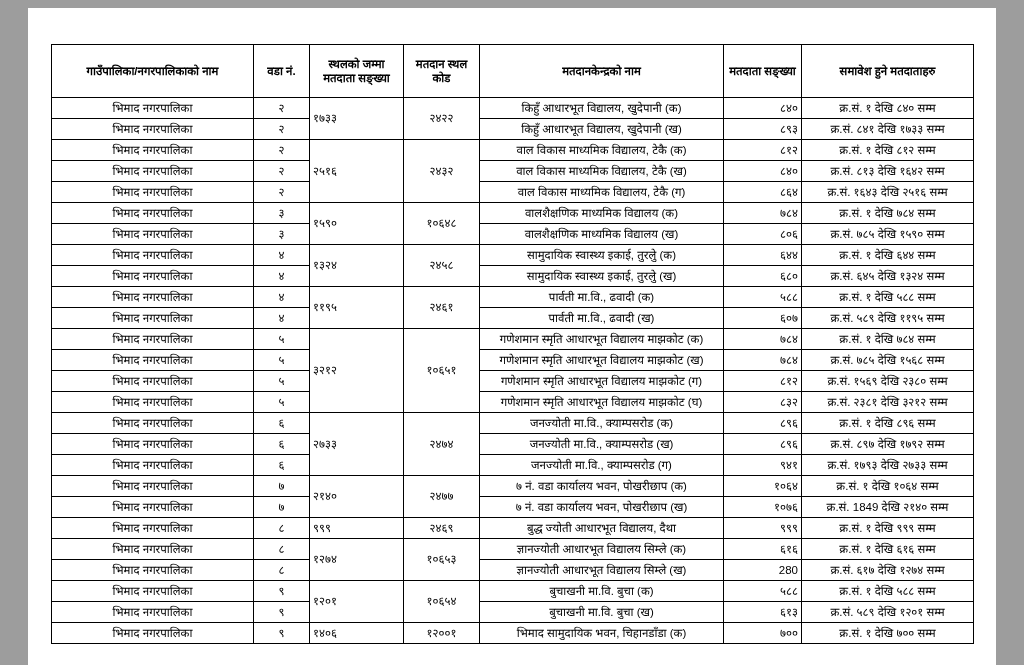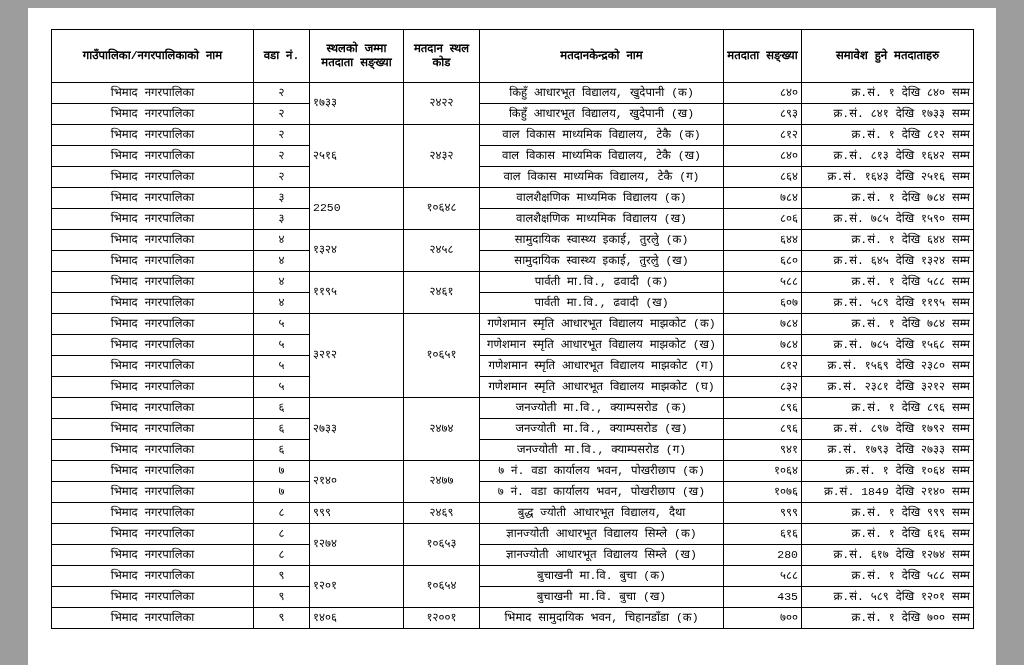--- a/index.html
+++ b/index.html
@@ -19,23 +19,22 @@
     top: 8px;
     width: 968px;
     height: 657px;
     background: #ffffff;
     overflow: hidden;
   }
   table.voter-table {
     border-collapse: collapse;
     width: 922px;
     margin-left: 23px;
-    margin-top: 21px;
+    margin-top: 36px;
     table-layout: fixed;
-    font-family: Liberation Mono, monospace;
   }
   table.voter-table th,
   table.voter-table td {
     border: 1px solid #000;
     font-size: 11.5px;
     line-height: 1.25;
     padding: 1px 3px;
     vertical-align: middle;
     color: #000;
   }
@@ -54,21 +53,21 @@
   col.c4 { width: 244px; }
   col.c5 { width: 78px; }
   col.c6 { width: 172px; }
 
   td.muni { text-align: center; padding-left: 5px; }
   td.ward { text-align: center; }
   td.born { vertical-align: middle; }
   td.code { text-align: center; vertical-align: middle; }
   td.center-name { text-align: center; padding-left: 5px; }
   td.count { text-align: right; }
-  td.range { text-align: right; padding-left: 5px; }
+  td.range { text-align: center; padding-left: 5px; }
 
   tr.row { height: 21px; }
 </style>
 </head>
 <body>
 
 <div id="page">
   <table class="voter-table">
     <colgroup>
       <col class="c0">
@@ -126,21 +125,21 @@
         <tr class="row">
           <td class="muni">भिमाद नगरपालिका</td>
           <td class="ward">२</td>
           <td class="center-name">वाल विकास माध्यमिक विद्यालय, टेकै (ग)</td>
           <td class="count">८६४</td>
           <td class="range">क्र.सं. १६४३ देखि २५१६ सम्म</td>
         </tr>
         <tr class="row">
           <td class="muni">भिमाद नगरपालिका</td>
           <td class="ward">३</td>
-          <td class="born" rowspan="2">2250</td>
+          <td class="born" rowspan="2">१५९०</td>
           <td class="code" rowspan="2">१०६४८</td>
           <td class="center-name">वालशैक्षणिक माध्यमिक विद्यालय (क)</td>
           <td class="count">७८४</td>
           <td class="range">क्र.सं. १ देखि ७८४ सम्म</td>
         </tr>
         <tr class="row">
           <td class="muni">भिमाद नगरपालिका</td>
           <td class="ward">३</td>
           <td class="center-name">वालशैक्षणिक माध्यमिक विद्यालय (ख)</td>
           <td class="count">८०६</td>
@@ -278,21 +277,21 @@
           <td class="born" rowspan="2">१२०१</td>
           <td class="code" rowspan="2">१०६५४</td>
           <td class="center-name">बुचाखनी मा.वि. बुचा (क)</td>
           <td class="count">५८८</td>
           <td class="range">क्र.सं. १ देखि ५८८ सम्म</td>
         </tr>
         <tr class="row">
           <td class="muni">भिमाद नगरपालिका</td>
           <td class="ward">९</td>
           <td class="center-name">बुचाखनी मा.वि. बुचा (ख)</td>
-          <td class="count">435</td>
+          <td class="count">६१३</td>
           <td class="range">क्र.सं. ५८९ देखि १२०१ सम्म</td>
         </tr>
         <tr class="row">
           <td class="muni">भिमाद नगरपालिका</td>
           <td class="ward">९</td>
           <td class="born" rowspan="2">१४०६</td>
           <td class="code" rowspan="2">१२००१</td>
           <td class="center-name">भिमाद सामुदायिक भवन, चिहानडाँडा (क)</td>
           <td class="count">७००</td>
           <td class="range">क्र.सं. १ देखि ७०० सम्म</td>

